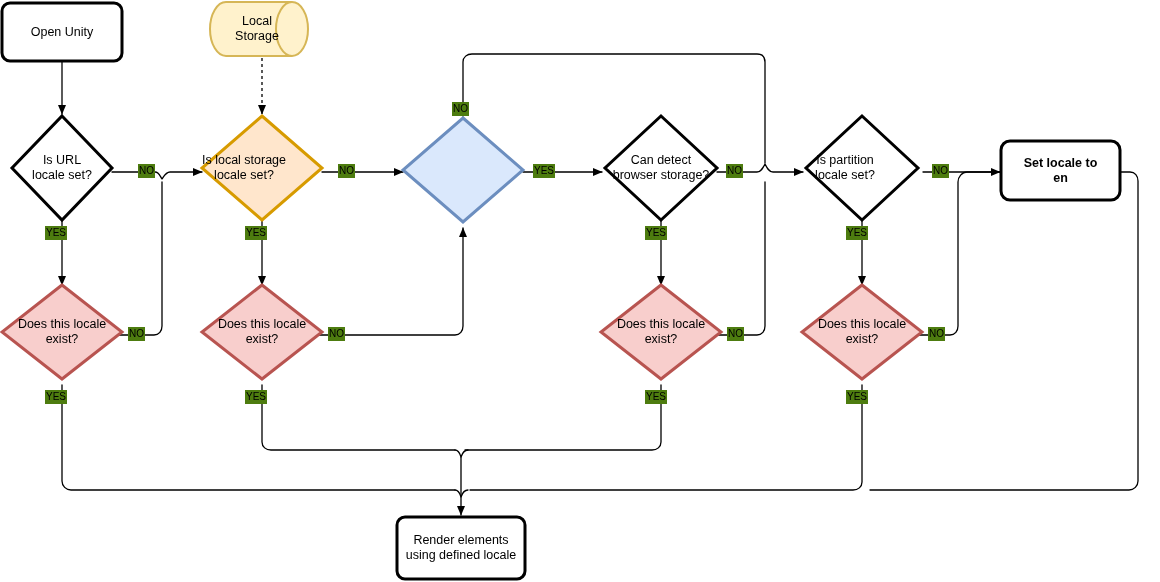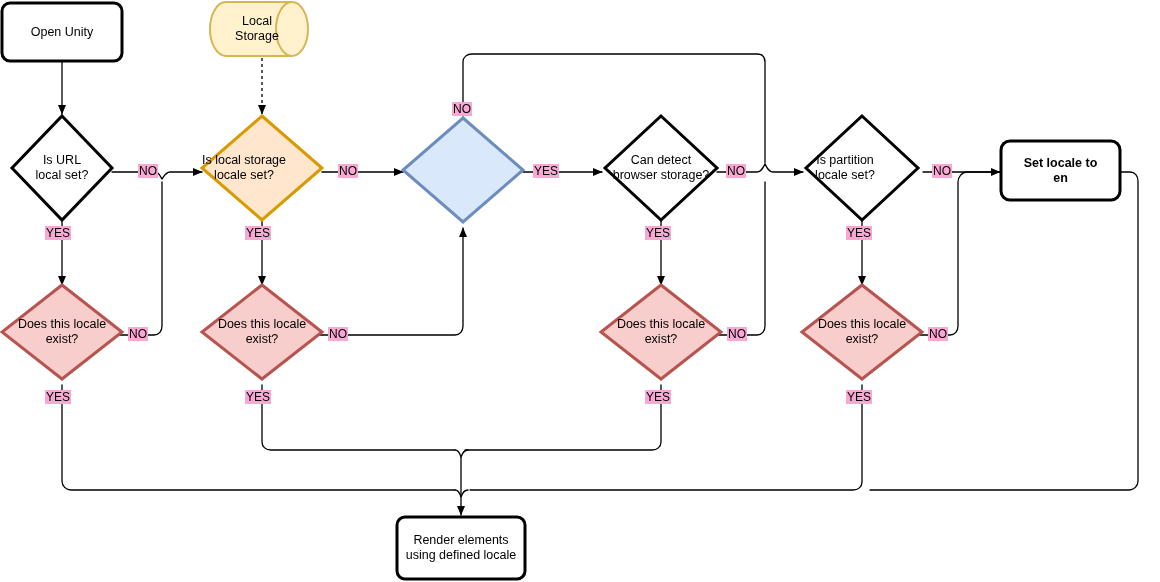--- a/index.html
+++ b/index.html
@@ -74,24 +74,24 @@
     line-height: 15px;
     color: #000000;
     white-space: pre-line;
     pointer-events: none;
     display: flex;
     align-items: center;
     justify-content: center;
   }
   .edge-label {
     position: absolute;
-    font-size: 12px;
+    font-size: 10px;
     line-height: 14px;
     color: #000000;
-    background: #f9a8d4;
+    background: #4d7c0f;
     padding: 0 1px;
     white-space: nowrap;
   }
 </style>
 </head>
 <body>
 
 <div id="canvas">
 
   <svg id="flow-svg" viewBox="0 0 1160 582">
@@ -173,21 +173,21 @@
 
     <rect class="node-shape-strong" x="397" y="517" width="128" height="62" rx="8" ry="8"></rect>
   </svg>
 
   <div class="node-label" style="left:2px;top:3px;width:120px;height:58px;">Open Unity</div>
 
   <div class="node-label" style="left:222px;top:2px;width:70px;height:54px;">Local
 Storage</div>
 
   <div class="node-label" style="left:12px;top:140px;width:100px;height:56px;">Is URL
-local set?</div>
+locale set?</div>
 
   <div class="node-label" style="left:179px;top:140px;width:130px;height:56px;">Is local storage
 locale set?</div>
 
 
   <div class="node-label" style="left:601px;top:140px;width:120px;height:56px;">Can detect
 browser storage?</div>
 
   <div class="node-label" style="left:790px;top:140px;width:110px;height:56px;">Is partition
 locale set?</div>

